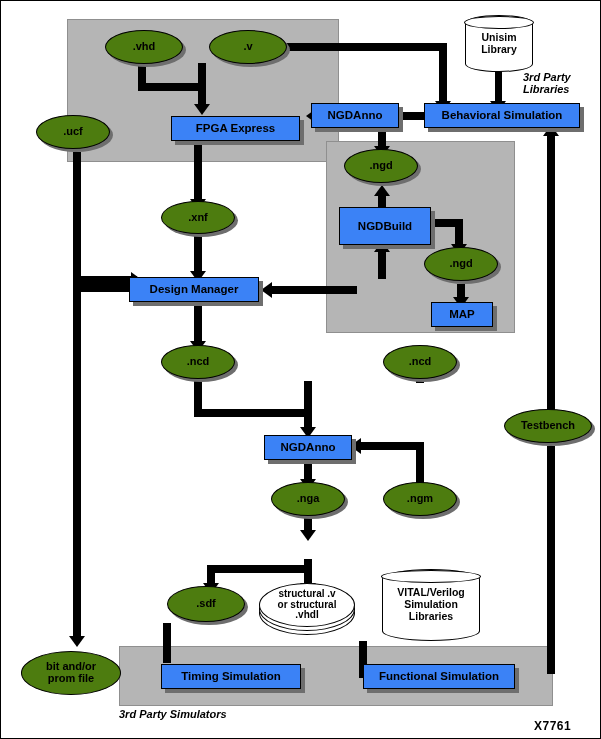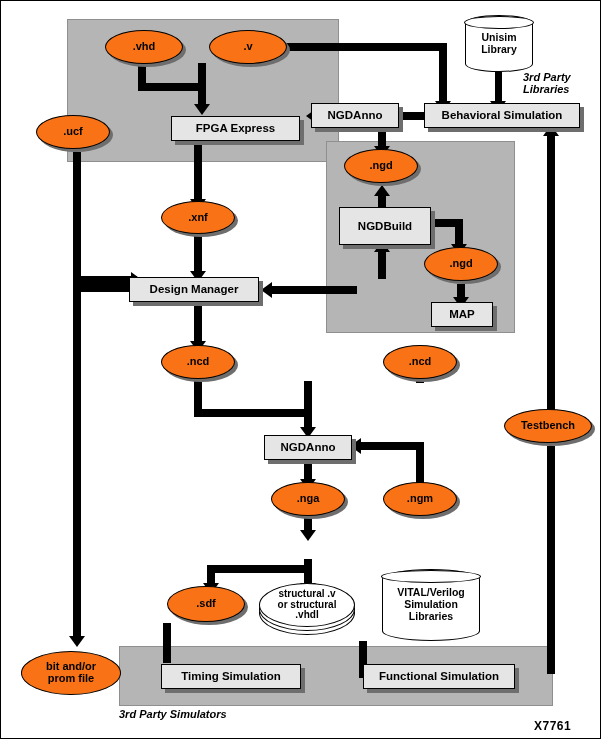--- a/index.html
+++ b/index.html
@@ -34,39 +34,39 @@
     width: 0; height: 0;
   }
   .arr-d { border-left: 8px solid transparent; border-right: 8px solid transparent; border-top: 11px solid #000; }
   .arr-u { border-left: 8px solid transparent; border-right: 8px solid transparent; border-bottom: 11px solid #000; }
   .arr-r { border-top: 8px solid transparent; border-bottom: 8px solid transparent; border-left: 11px solid #000; }
   .arr-l { border-top: 8px solid transparent; border-bottom: 8px solid transparent; border-right: 11px solid #000; }
 
   
   .ellipse {
     position: absolute;
-    background: #f97316;
+    background: #4d7c0f;
     border: 1.6px solid #000000;
     border-radius: 50%;
     display: flex;
     align-items: center;
     justify-content: center;
     text-align: center;
     font-size: 11px;
     font-weight: bold;
     color: #000;
     box-sizing: border-box;
     line-height: 1.05;
   }
   .ellipse.shadow { box-shadow: 3px 3px 0 0 #6e6e6e; }
 
   
   .box {
     position: absolute;
-    background: #e5e5e5;
+    background: #3b82f6;
     border: 1.6px solid #000000;
     display: flex;
     align-items: center;
     justify-content: center;
     text-align: center;
     font-size: 11.5px;
     font-weight: bold;
     color: #000;
     box-sizing: border-box;
     box-shadow: 4px 4px 0 0 #6e6e6e;

